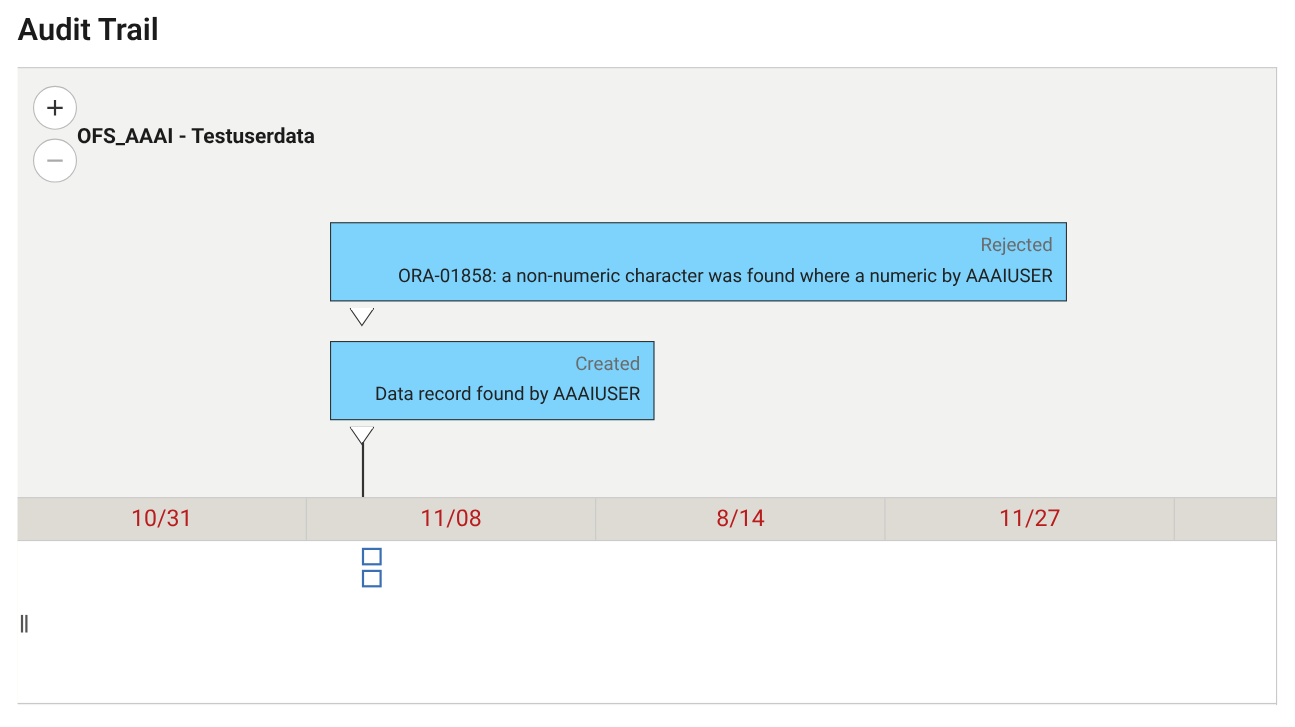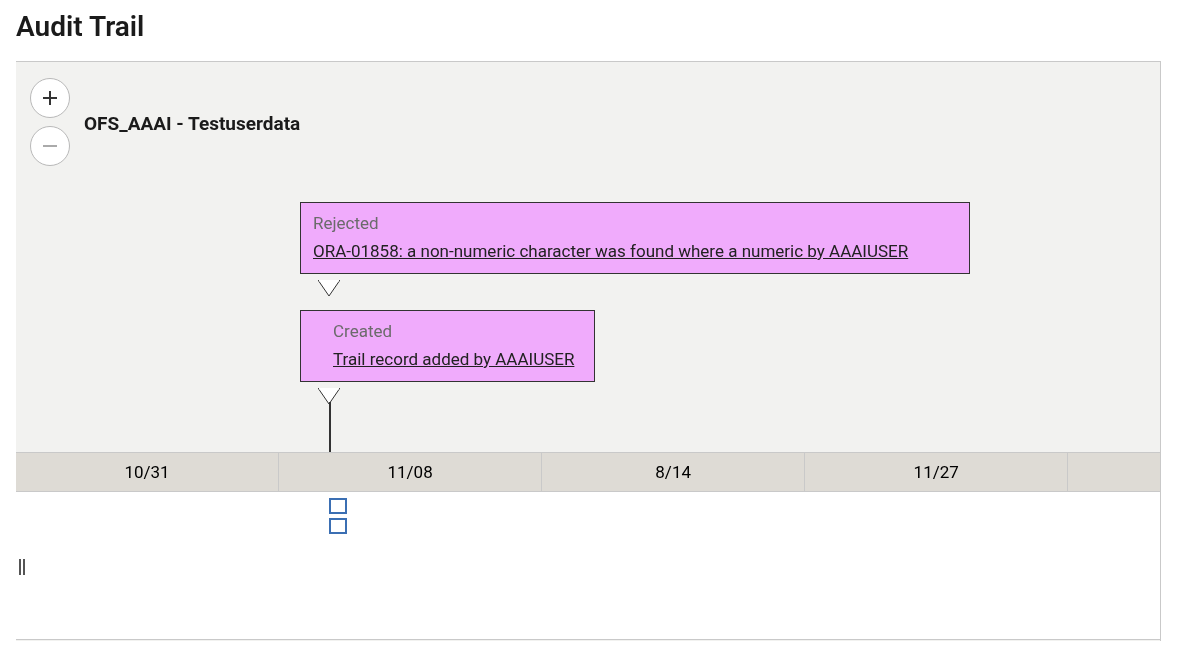--- a/index.html
+++ b/index.html
@@ -23,21 +23,21 @@
     border: 1px solid #c9c9c9;
     border-left: none;
     border-bottom: none;
     background: #f2f2f0;
     position: relative;
     height: 580px;
   }
   .panel-header {
     display: flex;
     align-items: center;
-    gap: 14px;
+    gap: 0;
     padding: 16px 14px 8px 14px;
   }
   .btn-col {
     display: flex;
     flex-direction: column;
     gap: 8px;
     align-items: center;
   }
   .circle-btn {
     width: 40px; height: 40px;
@@ -67,22 +67,22 @@
     background: #dedbd5;
     border-top: 1px solid #c9c9c9;
     border-bottom: 1px solid #c9c9c9;
     height: 40px;
     display: flex;
   }
   .axis-cell {
     flex: 1;
     border-right: 1px solid #c9c9c9;
     display: flex; align-items: center; justify-content: center;
-    font-size: 17px;
-    color: #000000;
+    font-size: 21px;
+    color: #b91c1c;
   }
   .axis-cell:last-child { flex: 0.35; border-right: none; }
 
   .lower {
     background: #fff;
     height: 148px;
     border-top: none;
     border-bottom: 1px solid #c9c9c9;
     position: relative;
   }
@@ -104,33 +104,33 @@
 
   
   .callouts {
     position: absolute;
     left: 0; right: 0;
     top: 140px;
     height: 250px;
   }
   .callout {
     position: absolute;
-    background: #f0abfc;
+    background: #7dd3fc;
     border: 1px solid #333;
     padding: 10px 12px 12px 12px;
+    text-align: right;
   }
   .callout-title {
     font-size: 17px;
     color: #6b6b6b;
     margin-bottom: 8px;
   }
   .callout-body {
     font-size: 17px;
     color: #222;
-    text-decoration: underline;
   }
   .pointer {
     position: absolute;
     width: 22px; height: 22px;
   }
   .pointer svg { display:block; }
 
   
   .drop-line {
     position: absolute;
@@ -173,21 +173,21 @@
       </div>
       <div class="pointer" style="left:302px; top:78px;">
         <svg viewBox="0 0 22 22">
             <path d="M0 0 L22 0 L11 16 Z" fill="#fff" stroke="#333" stroke-width="1"></path>
             <path d="M1 0 L21 0" stroke="#fff" stroke-width="3"></path>
           </svg>
       </div>
 
       <div class="callout" style="left:284px; top:108px; width:295px;padding-left:32px;">
         <div class="callout-title">Created</div>
-        <div class="callout-body">Trail record added by AAAIUSER</div>
+        <div class="callout-body">Data record found by AAAIUSER</div>
       </div>
       <div class="pointer" style="left:302px; top:186px;">
         <svg viewBox="0 0 22 22">
             <path d="M0 0 L22 0 L11 16 Z" fill="#fff" stroke="#333" stroke-width="1"></path>
             <path d="M1 0 L21 0" stroke="#fff" stroke-width="3"></path>
           </svg>
       </div>
 
       <div class="drop-line" style="left:313px; top:200px; height:50px;"></div>
     </div>

